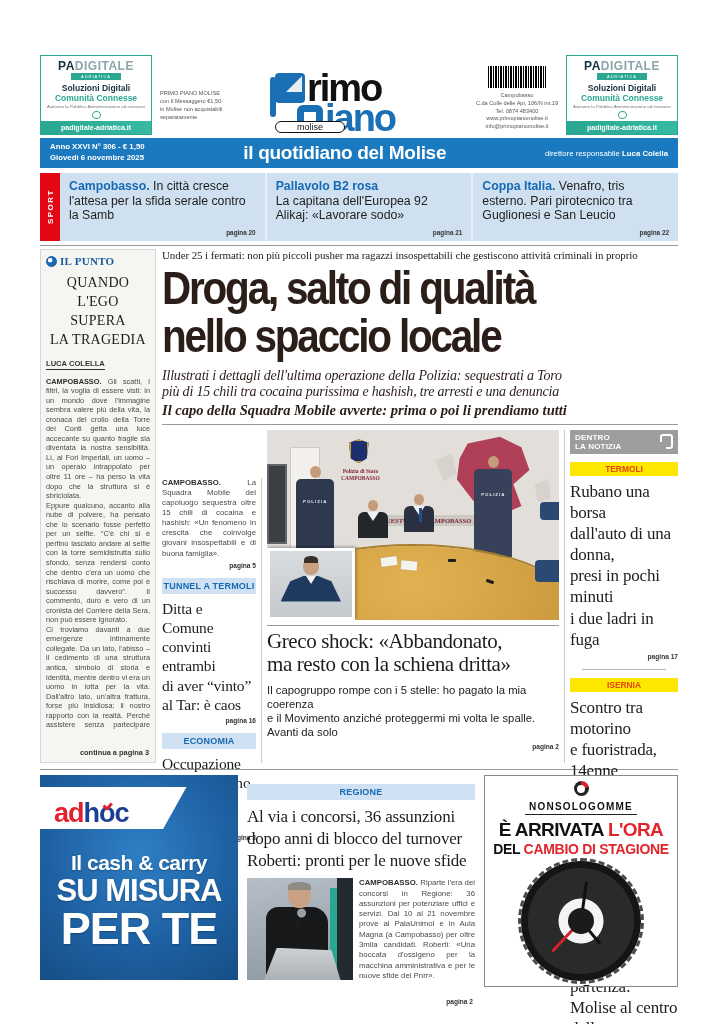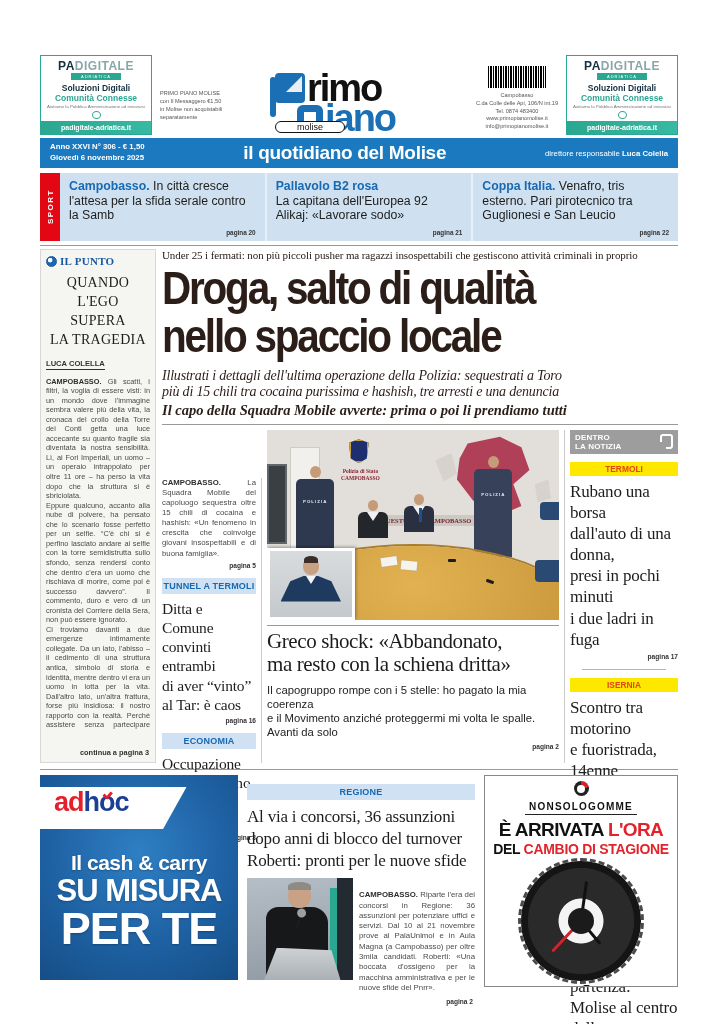--- a/index.html
+++ b/index.html
@@ -146,21 +146,21 @@
   .dn-tag { background:#ffe800; color:#e2450e; font-weight:bold; font-size:8.4px; text-align:center; padding:2px 8px; margin-top:8px; }
   .dn-title { font-family:"Liberation Serif", serif; font-size:17px; line-height:1.24; color:#1d1d1b; margin-top:5px; letter-spacing:-.2px; }
   .dn-sep { border-top:1px solid #b5b5b5; margin:9px 12px 0 12px; }
 
   
   .bottomrow { margin-top:6px; border-top:1px solid #9a9a9a; padding-top:5px; display:flex; gap:7px; height:240px; }
 
   .adhoc { width:198px; height:205px; flex:none; position:relative; overflow:hidden;
     background:radial-gradient(circle at 50% 38%, #2f7fc4 0%, #1d5fa0 60%, #164e86 100%); }
   .adhoc-banner { position:absolute; top:12px; left:0; width:74%; height:42px; background:#fff;
-    clip-path:polygon(0 0,100% 0,84% 100%,0 100%); display:flex; align-items:flex-start; padding-left:14px; }
+    clip-path:polygon(0 0,100% 0,84% 100%,0 100%); display:flex; align-items:flex-end; padding-left:14px; }
   .adhoc-logo { font-size:27px; font-weight:800; letter-spacing:-1px; position:relative; }
   .adhoc-logo .ad { color:#e3202c; } .adhoc-logo .hoc { color:#1b3f94; }
   .adhoc-check { position:absolute; right:17px; top:4px; width:9px; height:9px; }
   .adhoc-check::before { content:""; position:absolute; left:0; top:4px; width:5px; height:2.5px; background:#e3202c; transform:rotate(45deg); }
   .adhoc-check::after { content:""; position:absolute; left:2.5px; top:3px; width:8px; height:2.5px; background:#e3202c; transform:rotate(-50deg); }
   .adhoc-txt { position:absolute; left:0; right:0; top:76px; text-align:center; color:#fff; text-shadow:0 1px 2px rgba(0,0,0,.25); }
   .adhoc-l1 { font-size:21px; font-weight:800; letter-spacing:-.5px; }
   .adhoc-l2 { font-size:31px; font-weight:800; letter-spacing:-1px; line-height:1.05; }
   .adhoc-l3 { font-size:45px; font-weight:800; letter-spacing:-1px; line-height:.95; }
 
@@ -169,21 +169,21 @@
   .reg-body-wrap { display:flex; gap:6px; margin-top:7px; flex:1; }
   .regphoto { width:106px; height:102px; flex:none; position:relative; overflow:hidden; background:linear-gradient(170deg,#b6bfc7,#8e98a2); }
   .rp-curtain { position:absolute; right:0; top:0; width:15%; height:100%; background:#232a31; }
   .rp-teal { position:absolute; right:15%; top:10%; width:7%; height:80%; background:#2aa791; }
   .rp-body { position:absolute; left:18%; top:28%; width:58%; height:72%; background:#17181a; border-radius:12px 16px 0 0; }
   .rp-head { position:absolute; left:39%; top:5%; width:23px; height:25px; background:#c9a184; border-radius:50% 50% 45% 45%; }
   .rp-head::before { content:""; position:absolute; left:0; right:0; top:-1px; height:8px; border-radius:50% 50% 0 0; background:#8e8a84; }
   .rp-mic { position:absolute; left:47%; top:36%; width:3px; height:15px; background:#1c1c1c; transform:rotate(18deg); }
   .rp-mic::before { content:""; position:absolute; left:-3px; top:-7px; width:9px; height:9px; border-radius:50%; background:#9aa0a4; }
   .rp-lectern { position:absolute; left:4%; bottom:0; width:86%; height:32%; background:linear-gradient(#cdd1d4,#aab0b5); clip-path:polygon(14% 100%,28% 0,88% 8%,98% 100%); }
-  .reg-body { font-size:7.8px; line-height:1.32; text-align:justify; color:#4a4a4a; flex:1;margin-top:12px; }
+  .reg-body { font-size:7.8px; line-height:1.32; text-align:justify; color:#4a4a4a; flex:1; }
   .reg-body b { color:#2d2d2d; }
   .reg-pg { text-align:right; font-size:6.6px; font-weight:bold; color:#333; margin:3px 2px 4px 0; }
 
   .gomme { width:194px; height:212px; flex:none; border:1px solid #888; background:#fff; padding:5px 6px; text-align:center; position:relative; overflow:hidden; }
   .ng-icon { width:15px; height:15px; margin:0 auto; border-radius:50%;
     background:conic-gradient(#d2232a 0 22%, #222 22% 100%); position:relative; }
   .ng-icon::after { content:""; position:absolute; inset:3.5px; border-radius:50%; background:#fff; }
   .ng-brand { font-size:10px; font-weight:800; letter-spacing:1.2px; color:#111; margin-top:2px; display:inline-block; border-bottom:1.5px solid #222; padding:0 4px 2px; }
   .ng-t1 { font-size:19px; font-weight:800; letter-spacing:-.6px; margin-top:4px; white-space:nowrap; }
   .ng-t2 { font-size:14px; font-weight:800; letter-spacing:-.3px; white-space:nowrap; }

